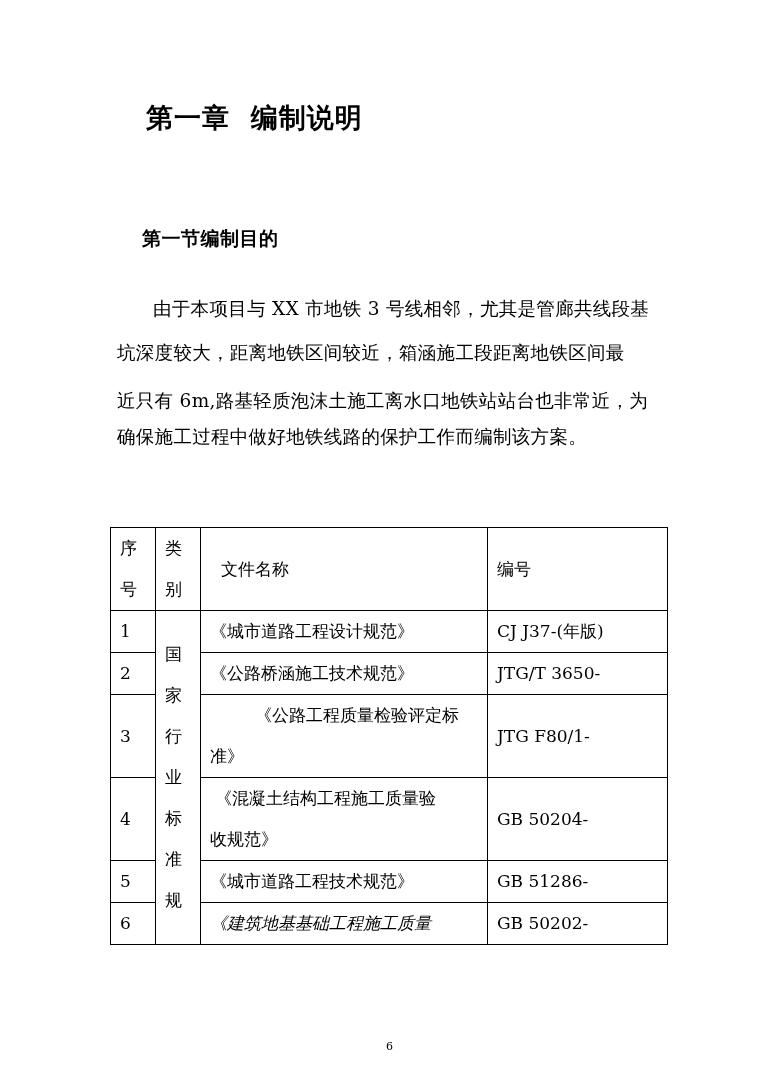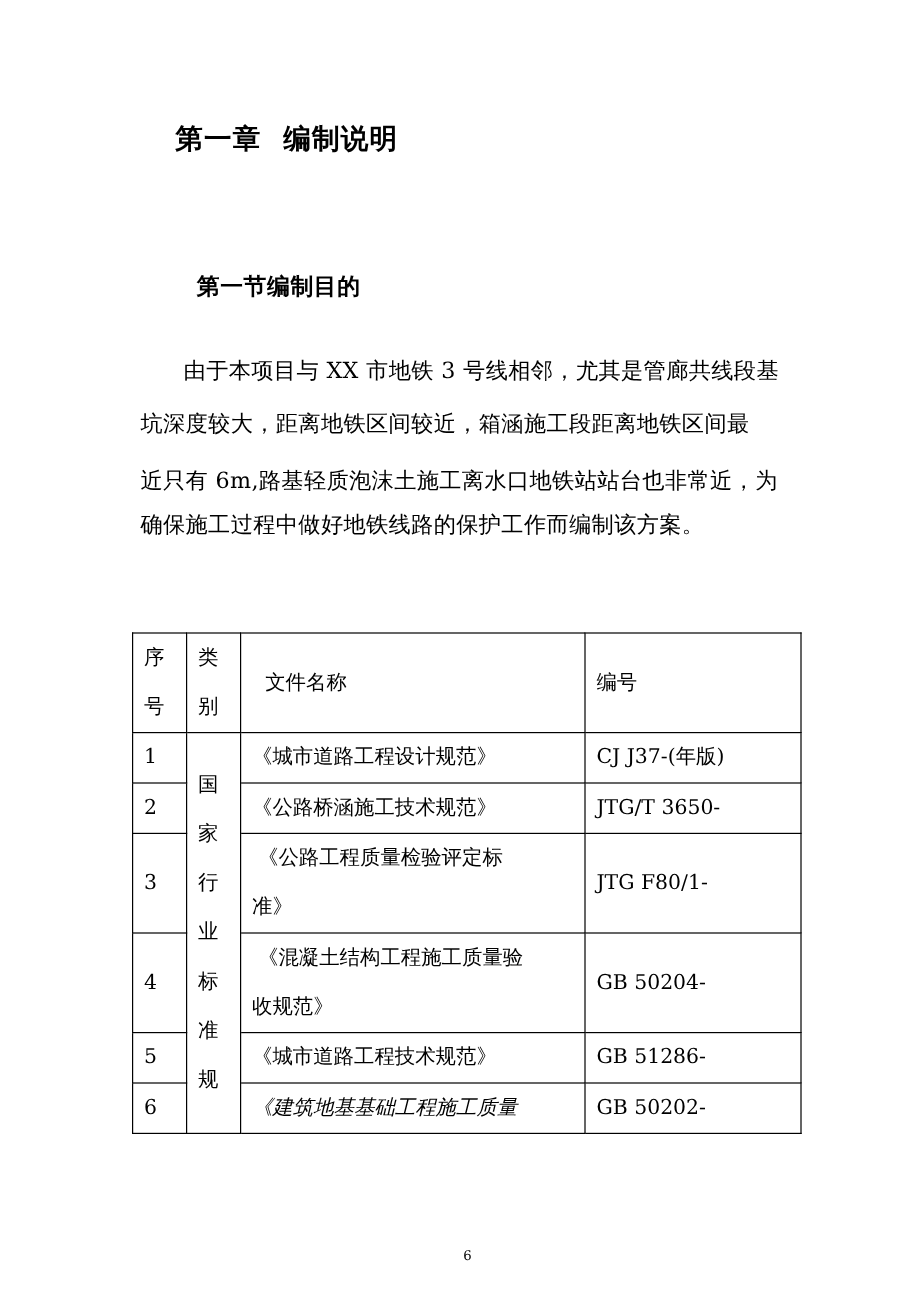--- a/index.html
+++ b/index.html
@@ -4,24 +4,24 @@
 <style>
   html, body { margin: 0; padding: 0; background: #ffffff; }
   body {
     width: 761px; height: 1077px; position: relative; overflow: hidden;
     font-family: "DejaVu Serif", "Liberation Serif", serif;
     color: #000;
   }
   .chapter-title {
     position: absolute; left: 146px; top: 100px;
     font-family: "DejaVu Sans", "Liberation Sans", sans-serif;
-    font-weight: bold; font-size: 23px; letter-spacing: 1px; white-space: pre;
+    font-weight: bold; font-size: 27px; letter-spacing: 1px; white-space: pre;
   }
   .section-title {
-    position: absolute; left: 164px; top: 226px;
+    position: absolute; left: 142px; top: 226px;
     font-family: "DejaVu Sans", "Liberation Sans", sans-serif;
     font-weight: bold; font-size: 19px; letter-spacing: 0.5px;
   }
   .para-line {
     position: absolute; left: 117px; font-size: 18.5px; white-space: nowrap;
     letter-spacing: 0.3px;
   }
   .para-line.first { left: 153px; }
   table.spec {
     position: absolute; left: 110px; top: 527px;
@@ -94,21 +94,21 @@
 
   <tr style="height:42px;">
     <td class="c-seq">2</td>
     <td class="c-name">《公路桥涵施工技术规范》</td>
     <td class="c-code">JTG/T 3650-</td>
   </tr>
 
   <tr style="height:83px;">
     <td class="c-seq">3</td>
     <td class="c-name" style="padding-left:9px;">
-      <div style="padding-left:5px;">《公路工程质量检验评定标</div>
+      <div style="padding-left:5px;margin-left:40px;">《公路工程质量检验评定标</div>
       <div>准》</div>
     </td>
     <td class="c-code">JTG F80/1-</td>
   </tr>
 
   <tr style="height:83px;">
     <td class="c-seq">4</td>
     <td class="c-name" style="padding-left:9px;">
       <div style="padding-left:5px;">《混凝土结构工程施工质量验</div>
       <div>收规范》</div>

